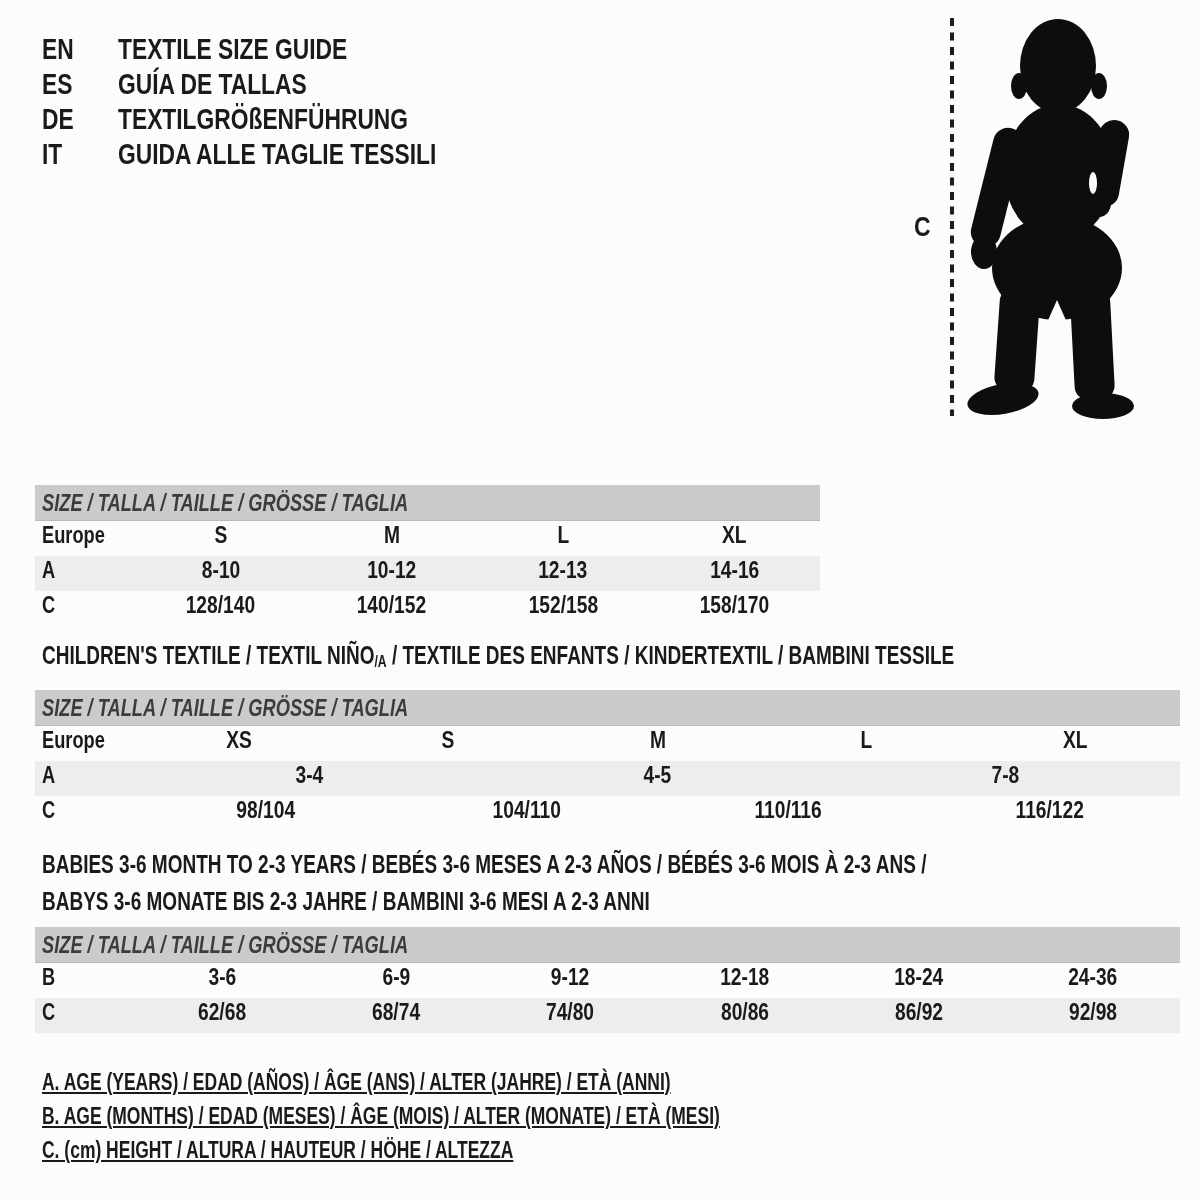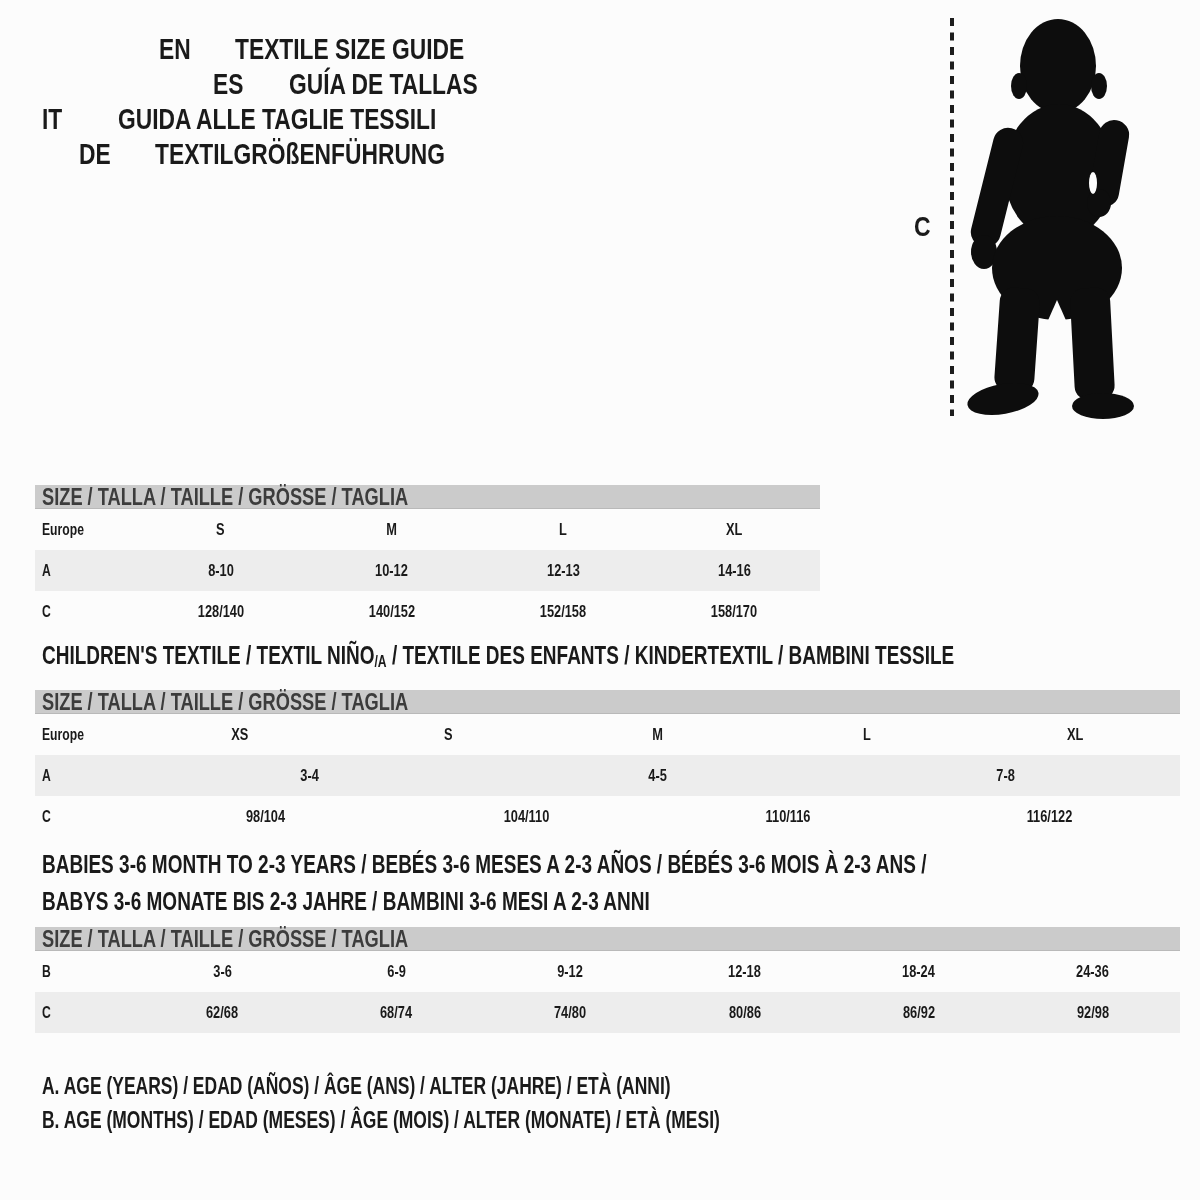--- a/index.html
+++ b/index.html
@@ -7,65 +7,65 @@
     position:relative;width:1200px;height:1200px;background:#fcfcfc;
     font-family:"Liberation Sans",sans-serif;font-weight:700;color:#1a1a1a;
     overflow:hidden;
   }
   
   .sq-l{display:inline-block;transform:scaleX(.76);transform-origin:0 50%;white-space:nowrap;}
   .sq-c{display:inline-block;transform:scaleX(.80);transform-origin:50% 50%;white-space:nowrap;}
 
   
   .lang-block{position:absolute;left:42px;top:31px;}
-  .lang-row{display:flex;align-items:center;height:35px;font-size:30px;justify-content:flex-end;}
+  .lang-row{display:flex;align-items:center;height:35px;font-size:30px;}
   .lang-code{display:inline-block;width:76px;flex:0 0 auto;transform:scaleX(.76);transform-origin:0 50%;white-space:nowrap;}
   .lang-title{display:inline-block;transform:scaleX(.76);transform-origin:0 50%;white-space:nowrap;}
 
   
   .figure{position:absolute;left:900px;top:0;width:300px;height:430px;}
   .c-label{position:absolute;left:914px;top:211px;font-size:28px;display:inline-block;transform:scaleX(.82);transform-origin:0 50%;}
 
   
   .sec-heading{position:absolute;left:42px;font-size:25px;line-height:28px;white-space:nowrap;}
   .subsc{font-size:16px;vertical-align:-3px;}
 
   
   .stable{position:absolute;left:35px;}
-  .tbar{height:24px;background:#cbcbcb;border-bottom:1px solid #b9b9b9;display:flex;align-items:center;padding-left:7px;font-size:24px;color:#3c3c3c;box-sizing:border-box;}
-  .trow{height:41px;display:flex;align-items:center;font-size:16px;}
+  .tbar{height:36px;background:#cbcbcb;border-bottom:1px solid #b9b9b9;display:flex;align-items:center;padding-left:7px;font-size:24px;color:#3c3c3c;box-sizing:border-box;font-style:italic;}
+  .trow{height:35px;display:flex;align-items:flex-start;font-size:24px;}
   .trow.shaded{background:#ededed;}
   .lab{width:100px;flex:0 0 auto;padding-left:7px;box-sizing:border-box;}
   .cell{flex:1;display:flex;justify-content:center;align-items:center;}
 
   
   .legend{position:absolute;left:42px;top:1069px;font-size:23px;}
-  .legend-line{height:34px;display:flex;align-items:center;white-space:nowrap;}
+  .legend-line{height:34px;display:flex;align-items:flex-start;white-space:nowrap;text-decoration:underline;}
 </style>
 </head>
 <body>
 
 <div class="page">
 
   <div class="lang-block">
     <div class="lang-row">
       <span class="lang-code">EN</span>
       <span class="lang-title">TEXTILE SIZE GUIDE</span>
     </div>
     <div class="lang-row">
       <span class="lang-code">ES</span>
       <span class="lang-title">GUÍA DE TALLAS</span>
     </div>
     <div class="lang-row">
+      <span class="lang-code">DE</span>
+      <span class="lang-title">TEXTILGRÖßENFÜHRUNG</span>
+    </div>
+    <div class="lang-row">
       <span class="lang-code">IT</span>
       <span class="lang-title">GUIDA ALLE TAGLIE TESSILI</span>
-    </div>
-    <div class="lang-row">
-      <span class="lang-code">DE</span>
-      <span class="lang-title">TEXTILGRÖßENFÜHRUNG</span>
     </div>
   </div>
 
   <span class="c-label">C</span>
 
   <svg class="figure" viewBox="0 0 300 430" aria-hidden="true">
     <line x1="52" y1="18" x2="52" y2="416" stroke="#1d1d1d" stroke-width="4" stroke-dasharray="8 6.5"></line>
     <g fill="#0d0d0d">
       <ellipse cx="158" cy="66" rx="38" ry="47"></ellipse>
       <ellipse cx="119" cy="86" rx="8" ry="13"></ellipse>
@@ -242,15 +242,18 @@
     </div>
   </div>
 
   <div class="legend">
     <div class="legend-line">
         <span class="sq-l">A. AGE (YEARS) / EDAD (AÑOS) / ÂGE (ANS) / ALTER (JAHRE) / ETÀ (ANNI)</span>
       </div>
     <div class="legend-line">
         <span class="sq-l">B. AGE (MONTHS) / EDAD (MESES) / ÂGE (MOIS) / ALTER (MONATE) / ETÀ (MESI)</span>
       </div>
+    <div class="legend-line">
+        <span class="sq-l">C. (cm) HEIGHT / ALTURA / HAUTEUR / HÖHE / ALTEZZA</span>
+      </div>
   </div>
 
 </div>
 
 </body></html>

